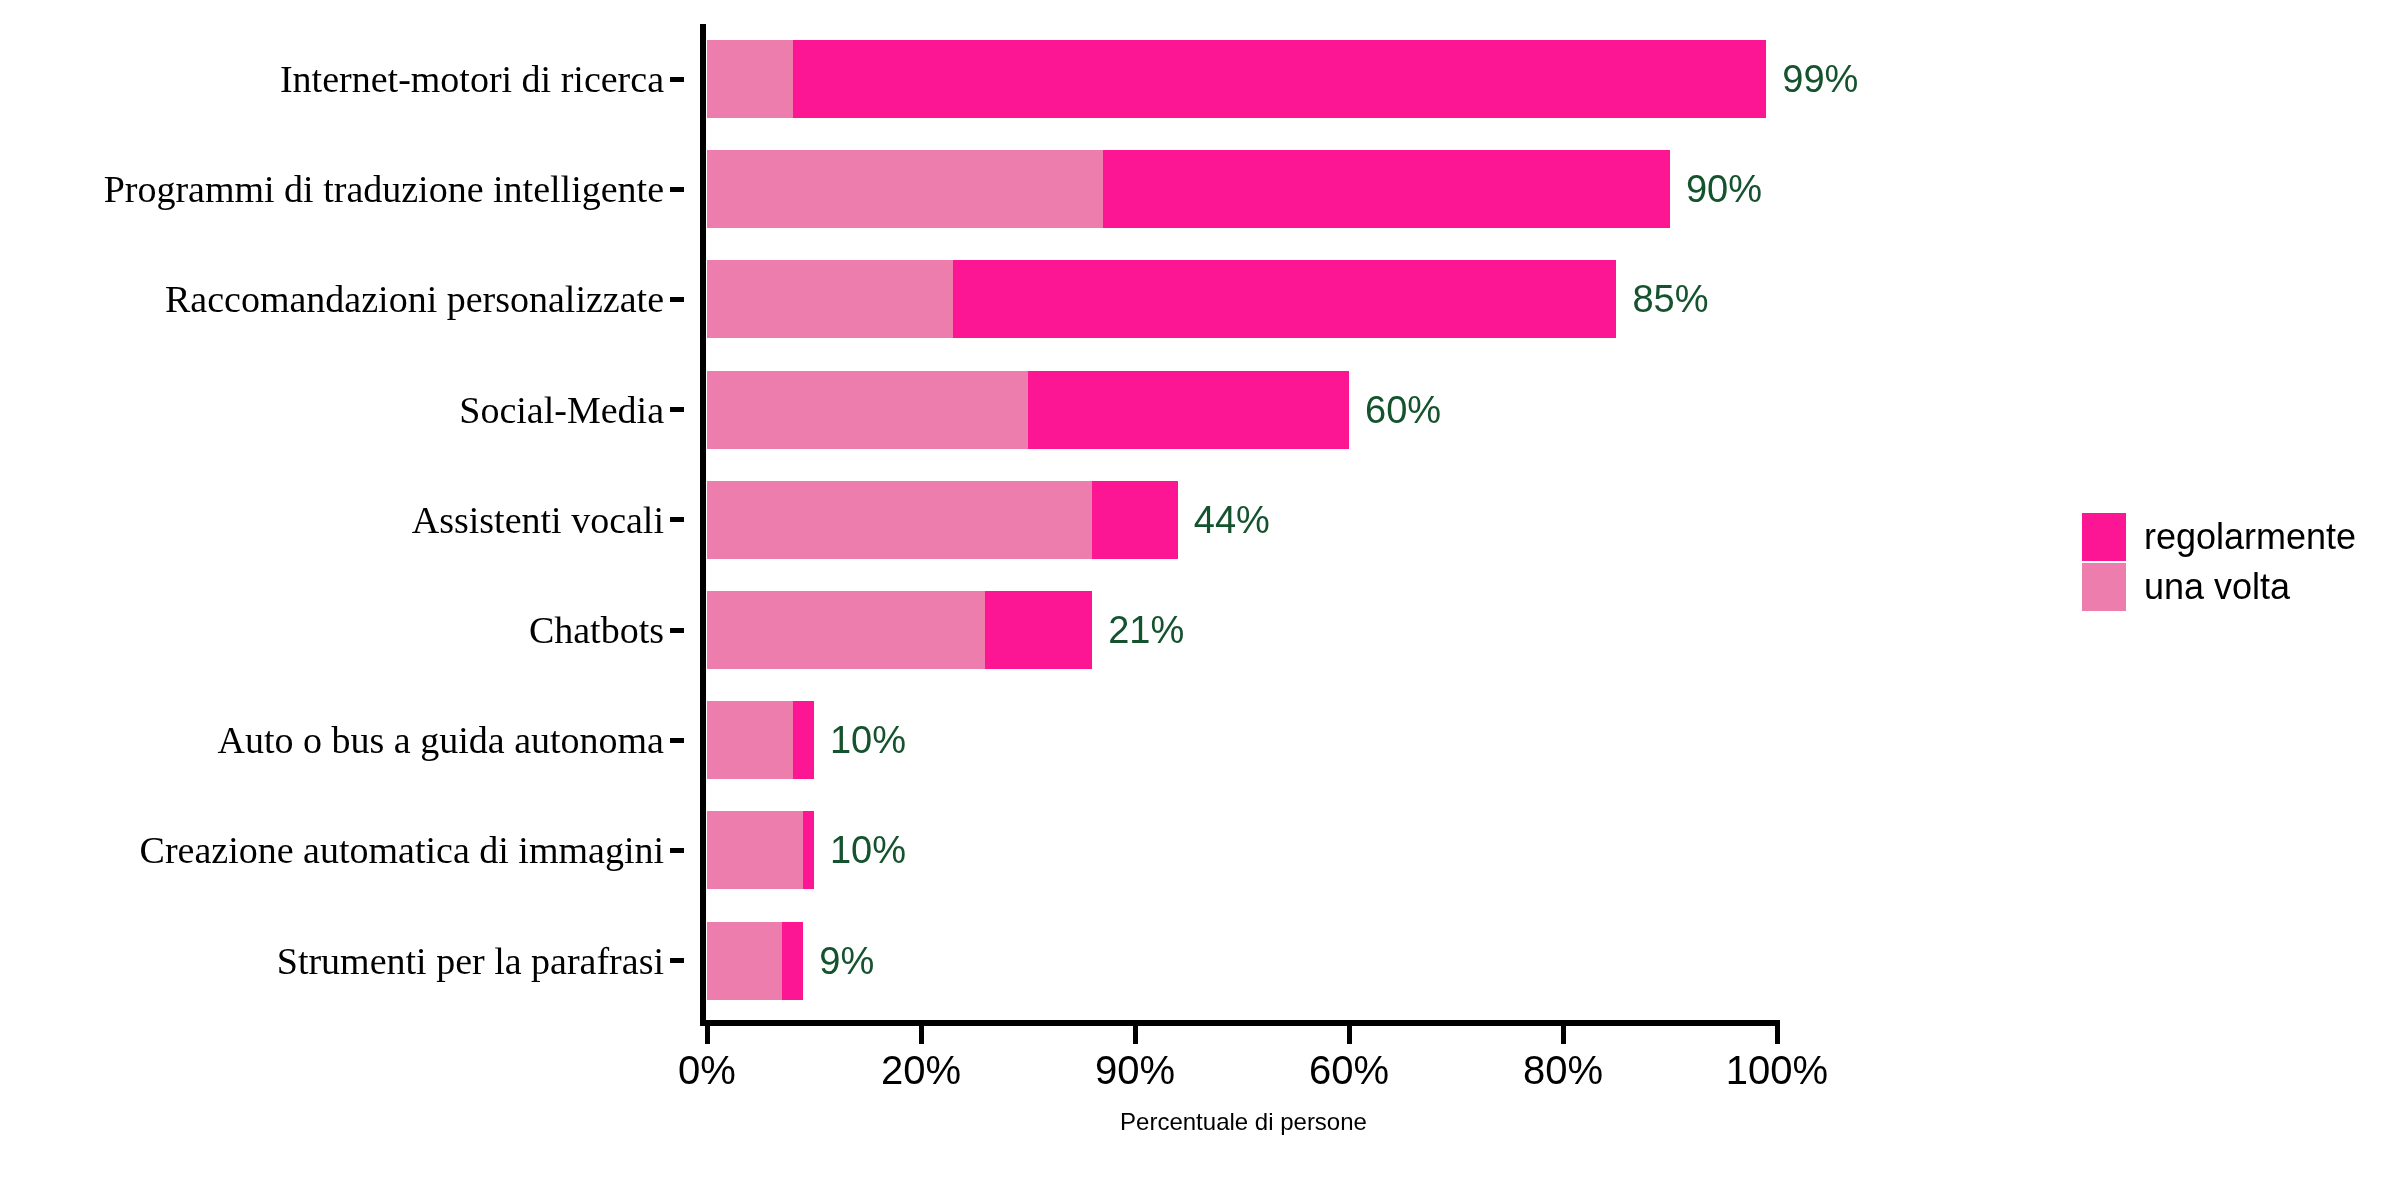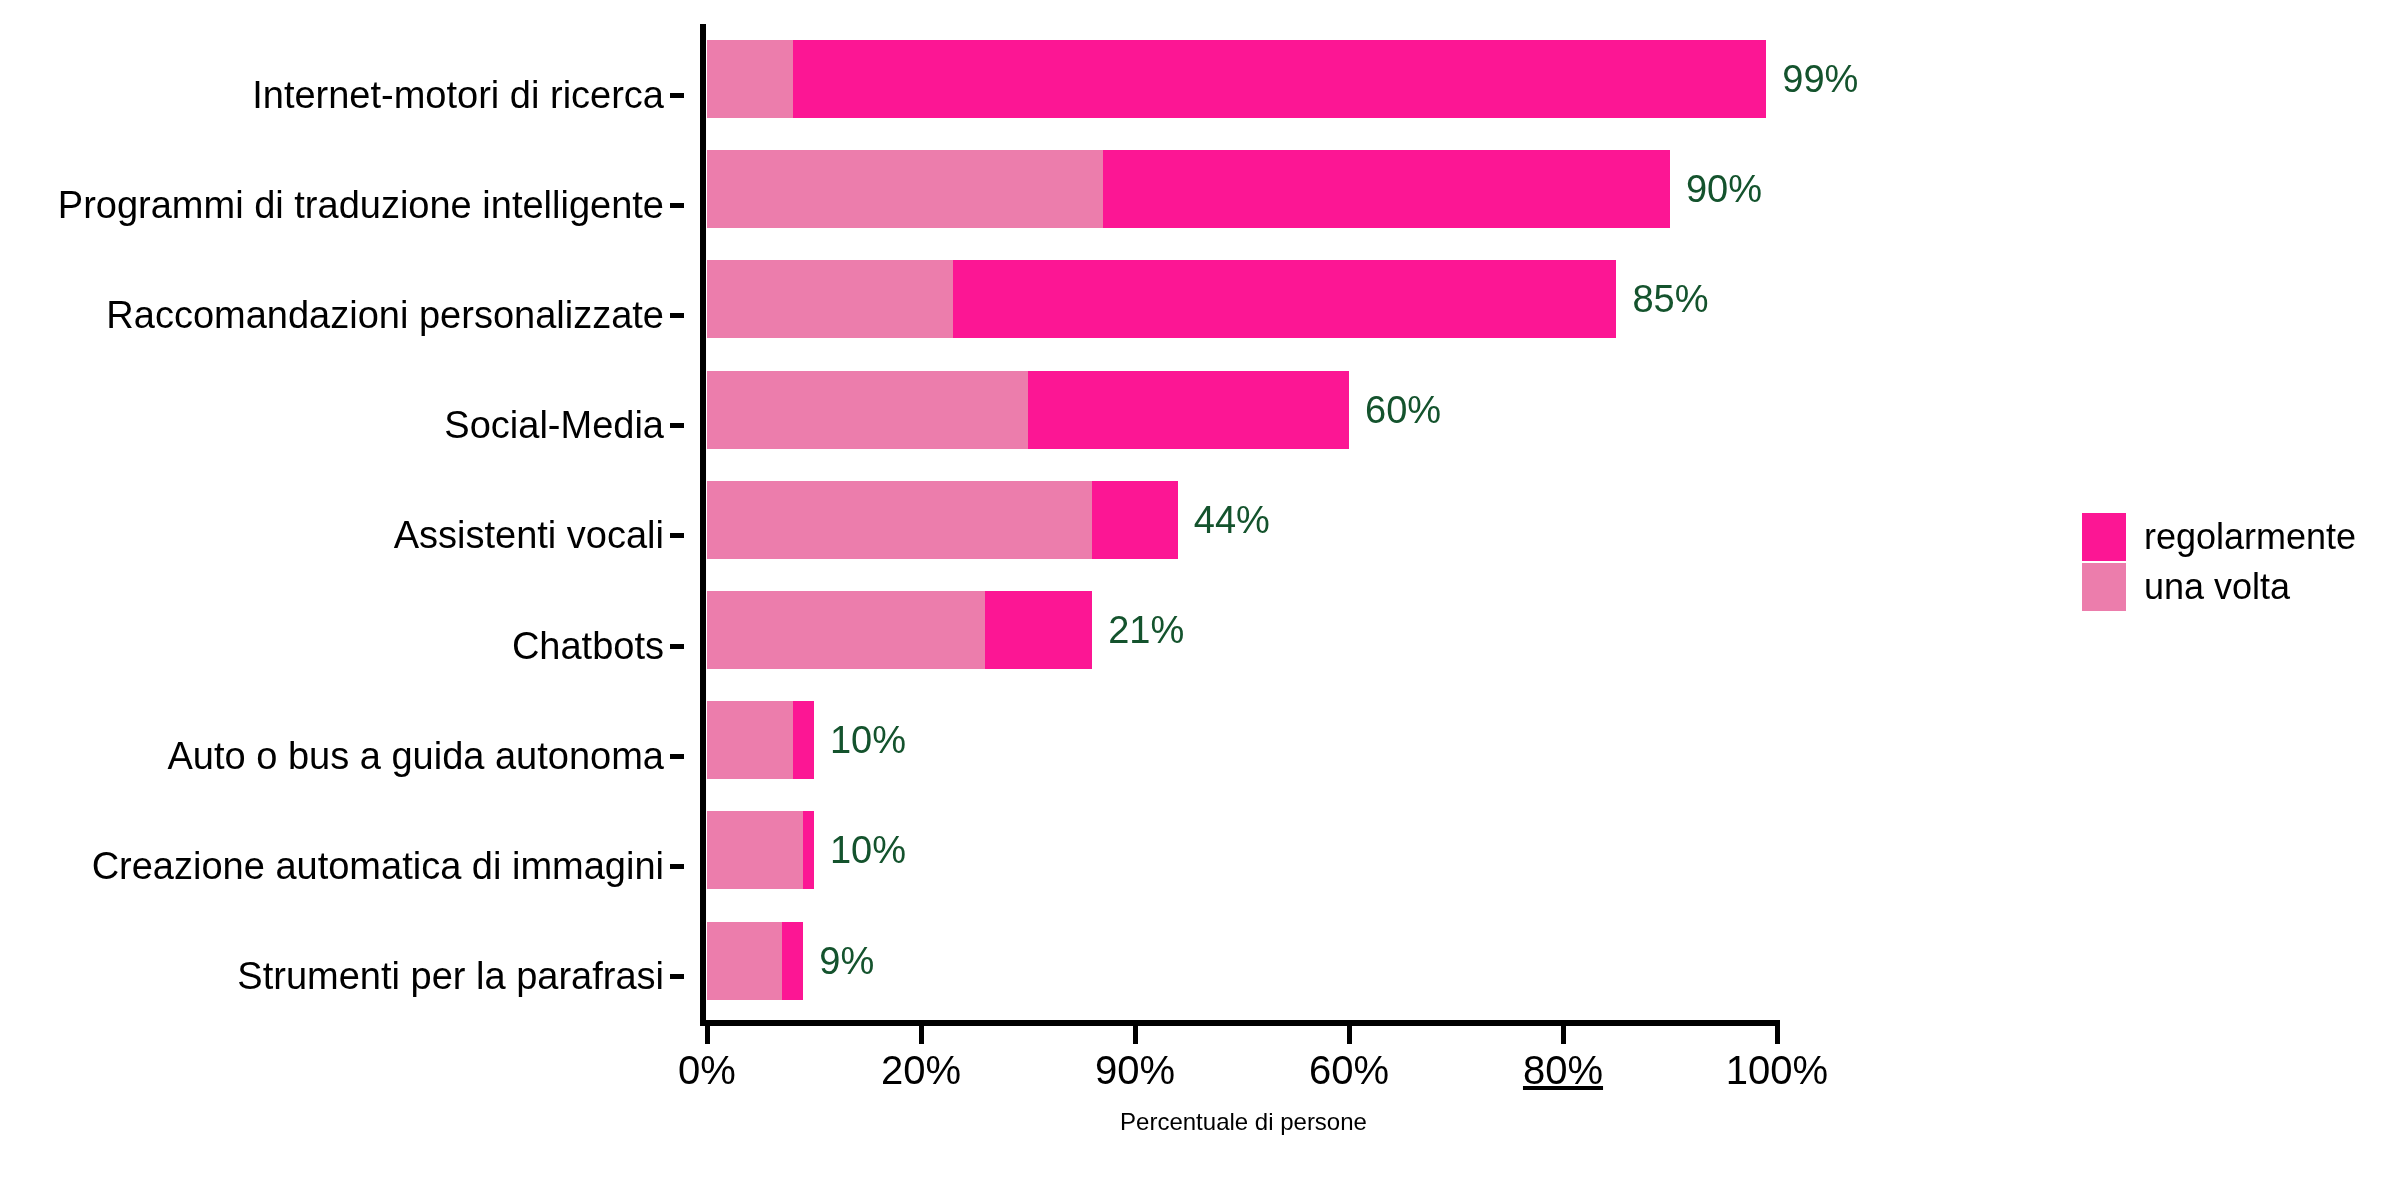--- a/index.html
+++ b/index.html
@@ -62,23 +62,24 @@
     font-size:38px;
     color:#14532d;
     white-space:nowrap;
     line-height:1;
   }
 
   
   .ylabels{
     position:absolute;
     left:0px;
-    top:40px;
+    top:24px;
     width:684px;
     height:992px;
+    font-family:Liberation Serif, serif;
   }
   .ylabel-row{
     height:110.2px;
     display:flex;
     align-items:center;
     justify-content:flex-end;
   }
   .ylabel-text{
     font-size:38px;
     color:#000000;
@@ -261,21 +262,21 @@
   <div class="xticks" id="xticks">
       <div class="xtick-mark" style="left: 705px;"></div>
       <div class="xtick-text" style="left: 707px;">0%</div>
       <div class="xtick-mark" style="left: 919px;"></div>
       <div class="xtick-text" style="left: 921px;">20%</div>
       <div class="xtick-mark" style="left: 1133px;"></div>
       <div class="xtick-text" style="left: 1135px;">90%</div>
       <div class="xtick-mark" style="left: 1347px;"></div>
       <div class="xtick-text" style="left: 1349px;">60%</div>
       <div class="xtick-mark" style="left: 1561px;"></div>
-      <div class="xtick-text" style="left: 1563px; text-decoration: underline;">80%</div>
+      <div class="xtick-text" style="left: 1563px;">80%</div>
       <div class="xtick-mark" style="left: 1775px;"></div>
       <div class="xtick-text" style="left: 1777px;">100%</div>
     </div>
 
   <div class="xaxis-title">Percentuale di persone</div>
 
   <div class="legend" id="legend">
       <div class="legend-item">
         <span class="legend-swatch" style="background: rgb(252, 22, 148);"></span>
         <span class="legend-text">regolarmente</span>

